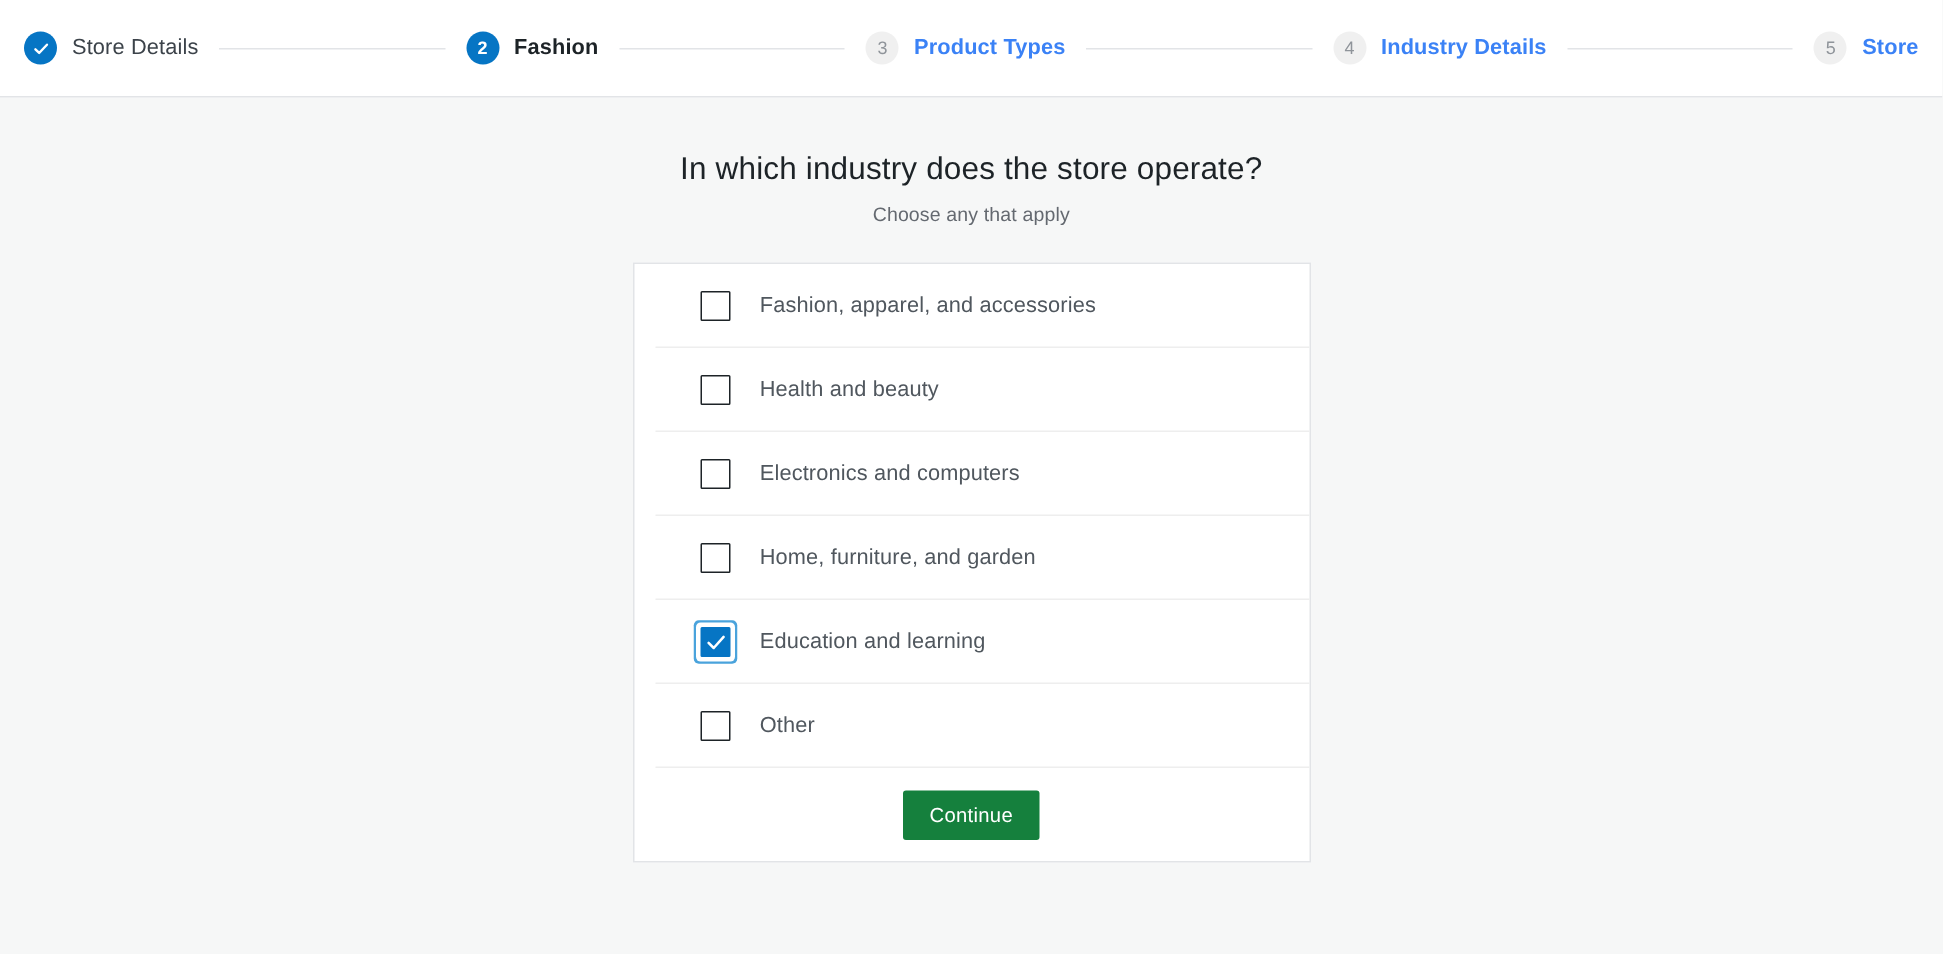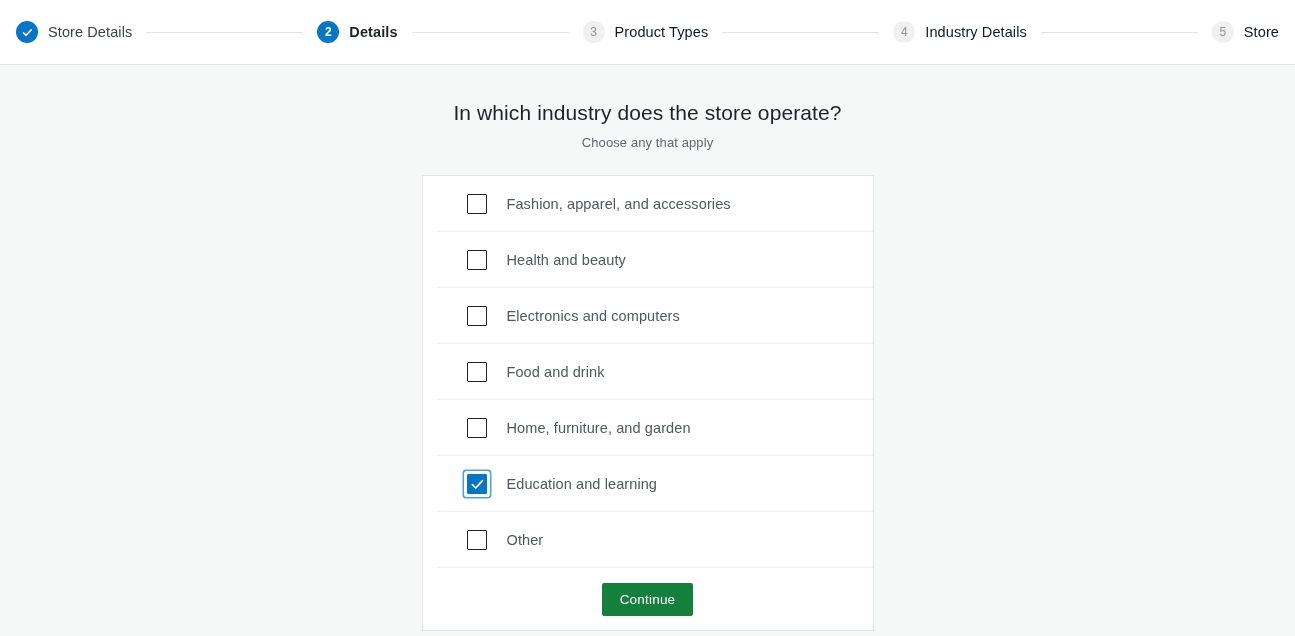--- a/index.html
+++ b/index.html
@@ -62,21 +62,22 @@
     margin-left: 10px;
     font-size: 14.5px;
     color: #3c434a;
     letter-spacing: 0.1px;
   }
   .step-label.current {
     color: #1d2327;
     font-weight: 700;
   }
   .step-label.upcoming {
-    color: #0f172a;
+    color: #3b82f6;
+    font-weight: bold;
   }
   .step-connector {
     flex: 1 1 auto;
     height: 1px;
     background: #e2e4e7;
     margin: 0 14px;
     min-width: 20px;
   }
 
   
@@ -171,21 +172,21 @@
       <div class="step-marker complete">
         <svg width="13" height="13" viewBox="0 0 13 13" aria-hidden="true">
           <path d="M2.6 6.9 L5.1 9.3 L10.3 3.8" fill="none" stroke="#ffffff" stroke-width="1.6" stroke-linecap="round" stroke-linejoin="round"></path>
         </svg>
       </div>
       <span class="step-label complete">Store Details</span>
     </div>
     <div class="step-connector"></div>
     <div class="step">
       <div class="step-marker current">2</div>
-      <span class="step-label current">Details</span>
+      <span class="step-label current">Fashion</span>
     </div>
     <div class="step-connector"></div>
     <div class="step">
       <div class="step-marker upcoming">3</div>
       <span class="step-label upcoming">Product Types</span>
     </div>
     <div class="step-connector"></div>
     <div class="step">
       <div class="step-marker upcoming">4</div>
       <span class="step-label upcoming">Industry Details</span>
@@ -207,24 +208,20 @@
           <span class="checkbox"></span>
           <span class="option-label">Fashion, apparel, and accessories</span>
         </div>
         <div class="option-row">
           <span class="checkbox"></span>
           <span class="option-label">Health and beauty</span>
         </div>
         <div class="option-row">
           <span class="checkbox"></span>
           <span class="option-label">Electronics and computers</span>
-        </div>
-        <div class="option-row">
-          <span class="checkbox"></span>
-          <span class="option-label">Food and drink</span>
         </div>
         <div class="option-row">
           <span class="checkbox"></span>
           <span class="option-label">Home, furniture, and garden</span>
         </div>
         <div class="option-row">
           <span class="checkbox checked">
             <svg width="15" height="15" viewBox="0 0 15 15" aria-hidden="true">
               <path d="M2.4 7.6 L5.8 11.0 L12.4 3.6" fill="none" stroke="#ffffff" stroke-width="1.7" stroke-linecap="round" stroke-linejoin="round"></path>
             </svg>

